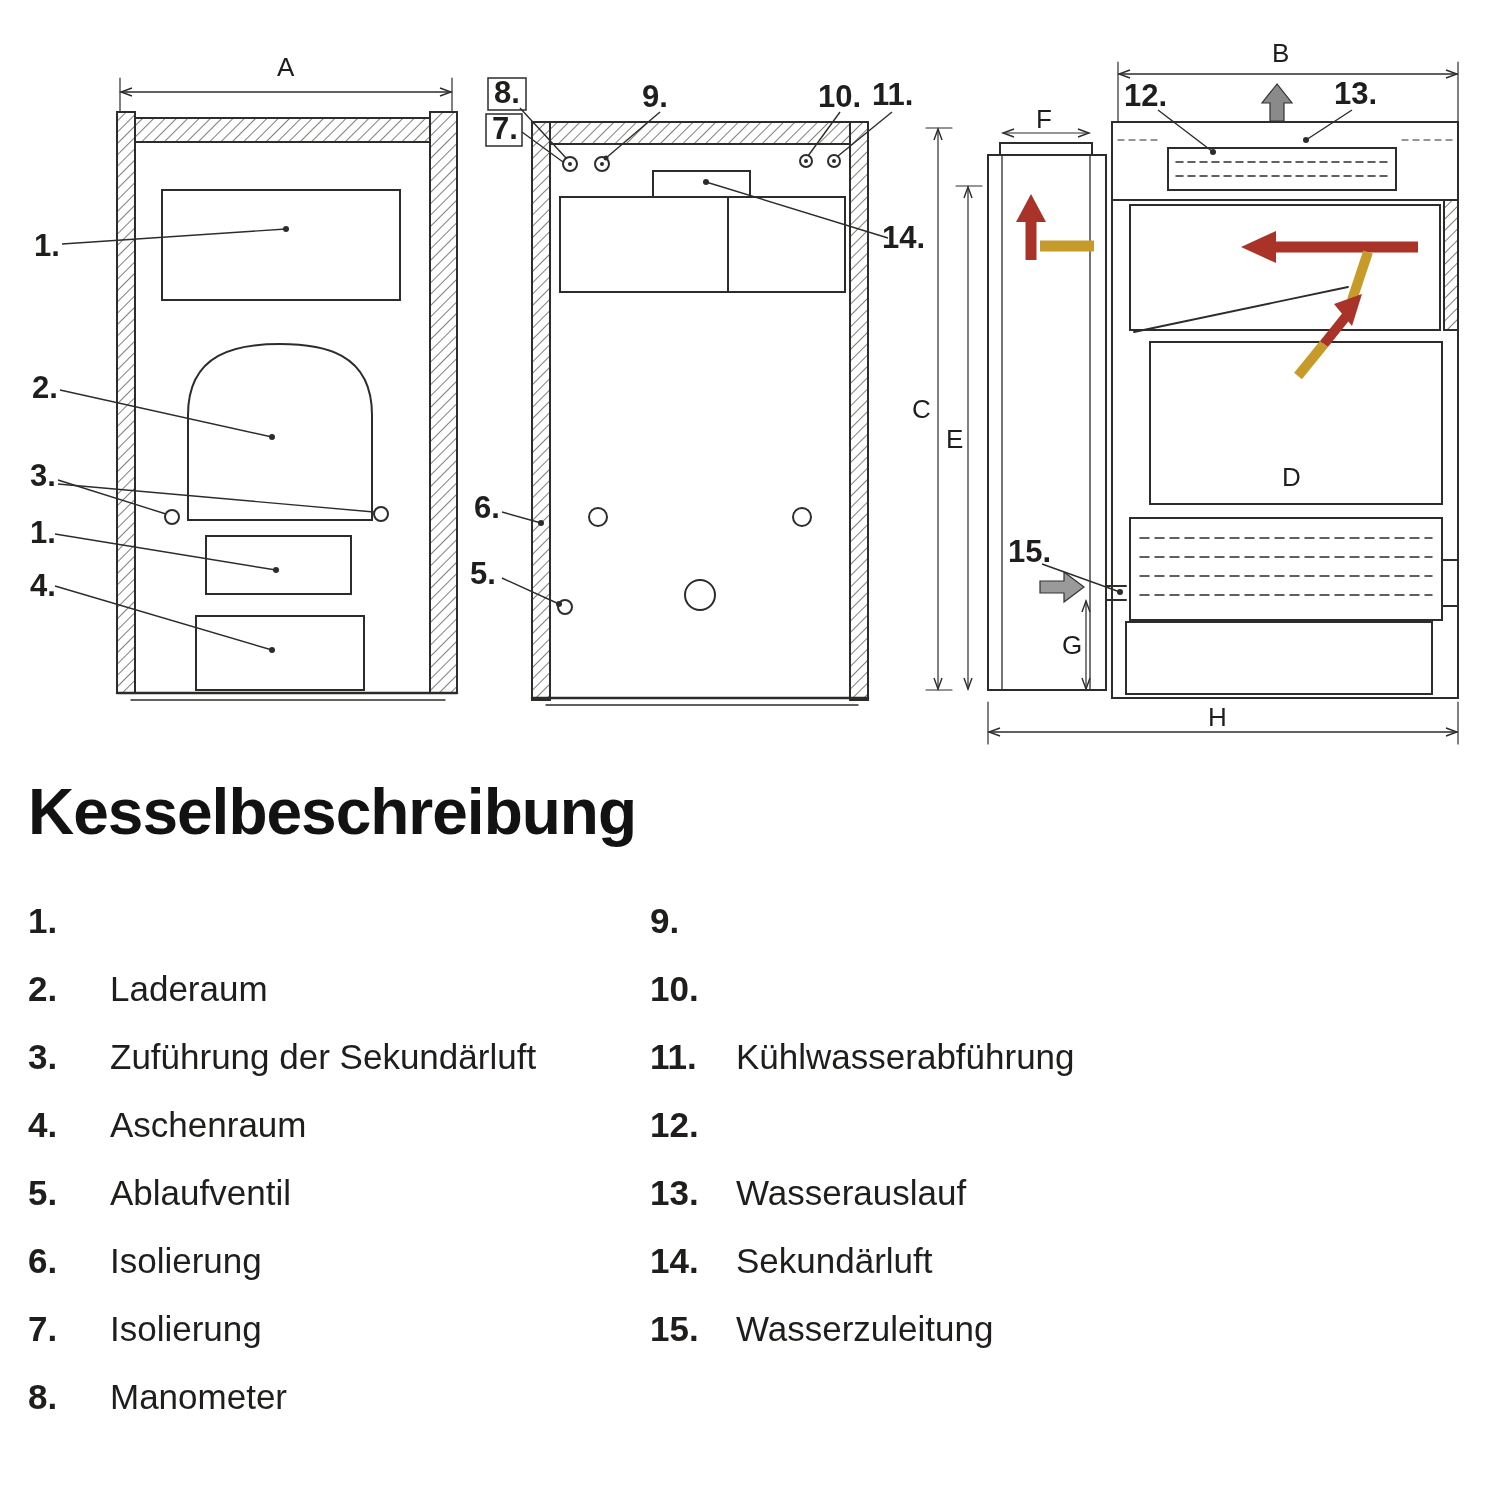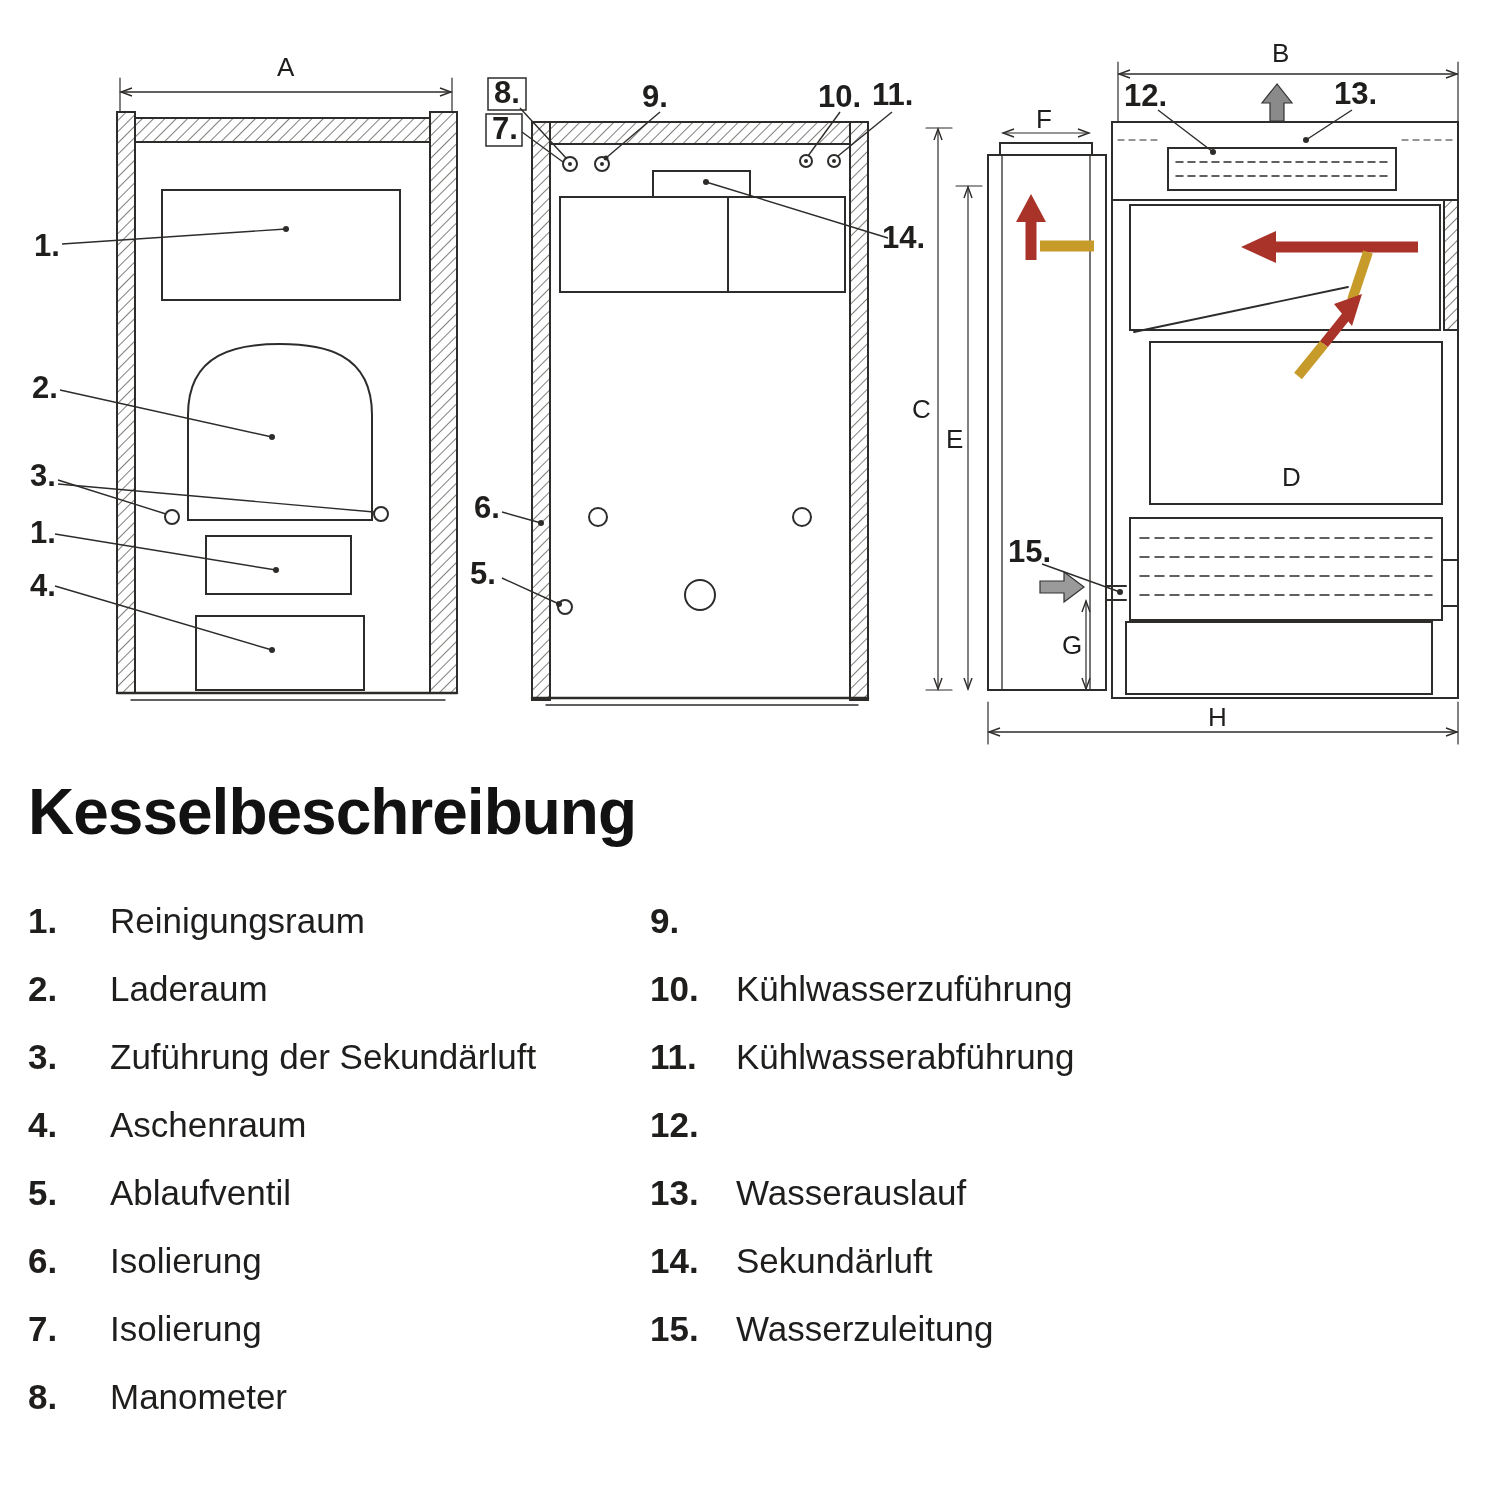--- a/index.html
+++ b/index.html
@@ -227,21 +227,20 @@
     <text class="callout-num" x="1334" y="104">13.</text>
     <text class="callout-num" x="1008" y="562">15.</text>
   </svg>
 
   <h1 class="title">Kesselbeschreibung</h1>
 
   <div class="legend">
     <div class="legend-col-left">
       <div class="legend-row">
         <span class="legend-num">1.</span>
-        <span class="legend-label">Reinigungsraum</span>
       </div>
       <div class="legend-row">
         <span class="legend-num">2.</span>
         <span class="legend-label">Laderaum</span>
       </div>
       <div class="legend-row">
         <span class="legend-num">3.</span>
         <span class="legend-label">Zuführung der Sekundärluft</span>
       </div>
       <div class="legend-row">
@@ -264,21 +263,20 @@
         <span class="legend-num">8.</span>
         <span class="legend-label">Manometer</span>
       </div>
     </div>
     <div class="legend-col-right">
       <div class="legend-row">
         <span class="legend-num">9.</span>
       </div>
       <div class="legend-row">
         <span class="legend-num">10.</span>
-        <span class="legend-label">Kühlwasserzuführung</span>
       </div>
       <div class="legend-row">
         <span class="legend-num">11.</span>
         <span class="legend-label">Kühlwasserabführung</span>
       </div>
       <div class="legend-row">
         <span class="legend-num">12.</span>
       </div>
       <div class="legend-row">
         <span class="legend-num">13.</span>

